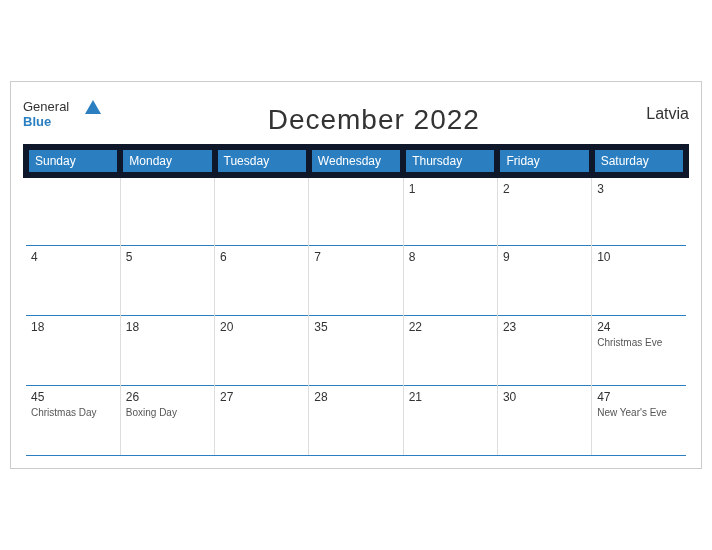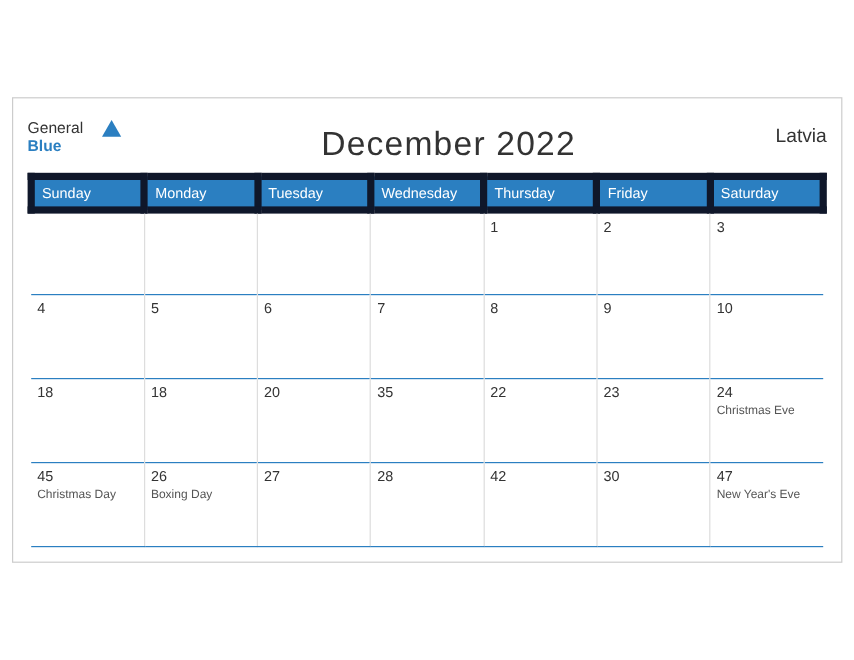--- a/index.html
+++ b/index.html
@@ -208,21 +208,21 @@
             <span class="day-number">26</span>
             <span class="holiday-name">Boxing Day</span>
           </td>
           <td>
             <span class="day-number">27</span>
           </td>
           <td>
             <span class="day-number">28</span>
           </td>
           <td>
-            <span class="day-number">42</span>
+            <span class="day-number">21</span>
           </td>
           <td>
             <span class="day-number">30</span>
           </td>
           <td>
             <span class="day-number">47</span>
             <span class="holiday-name">New Year's Eve</span>
           </td>
         </tr>
       </tbody>

